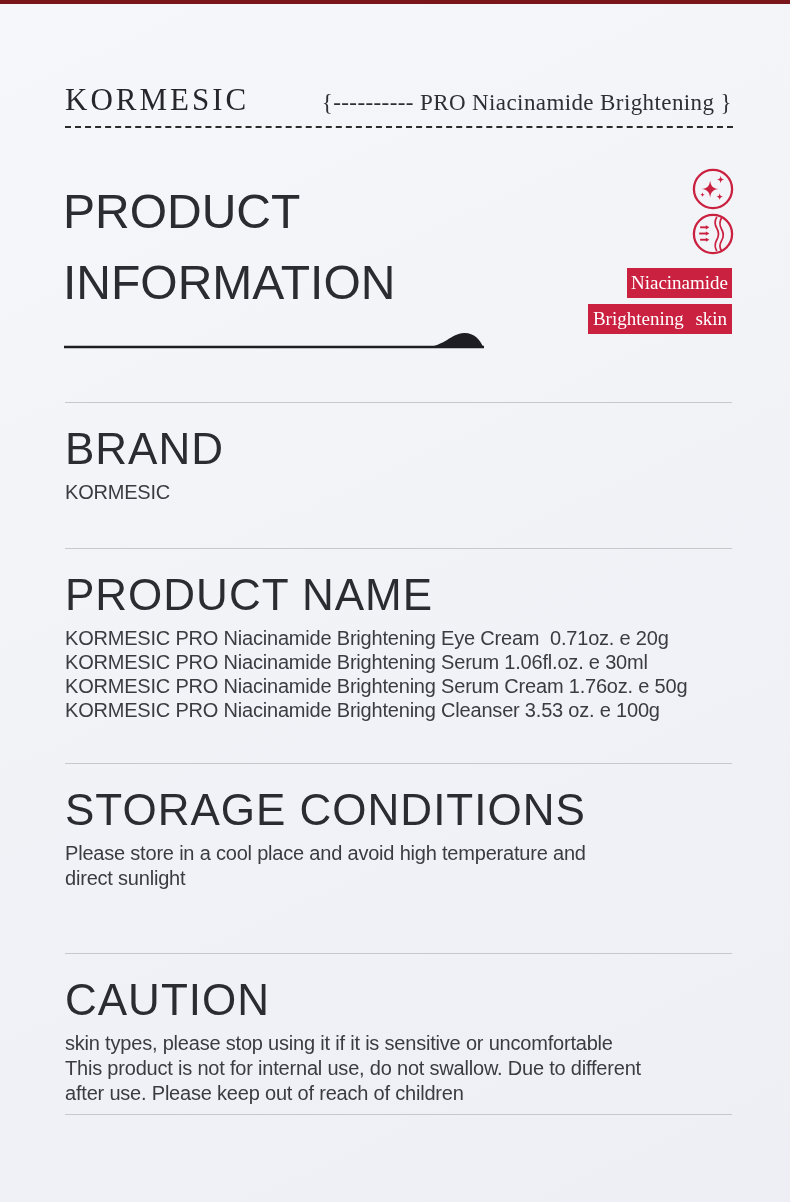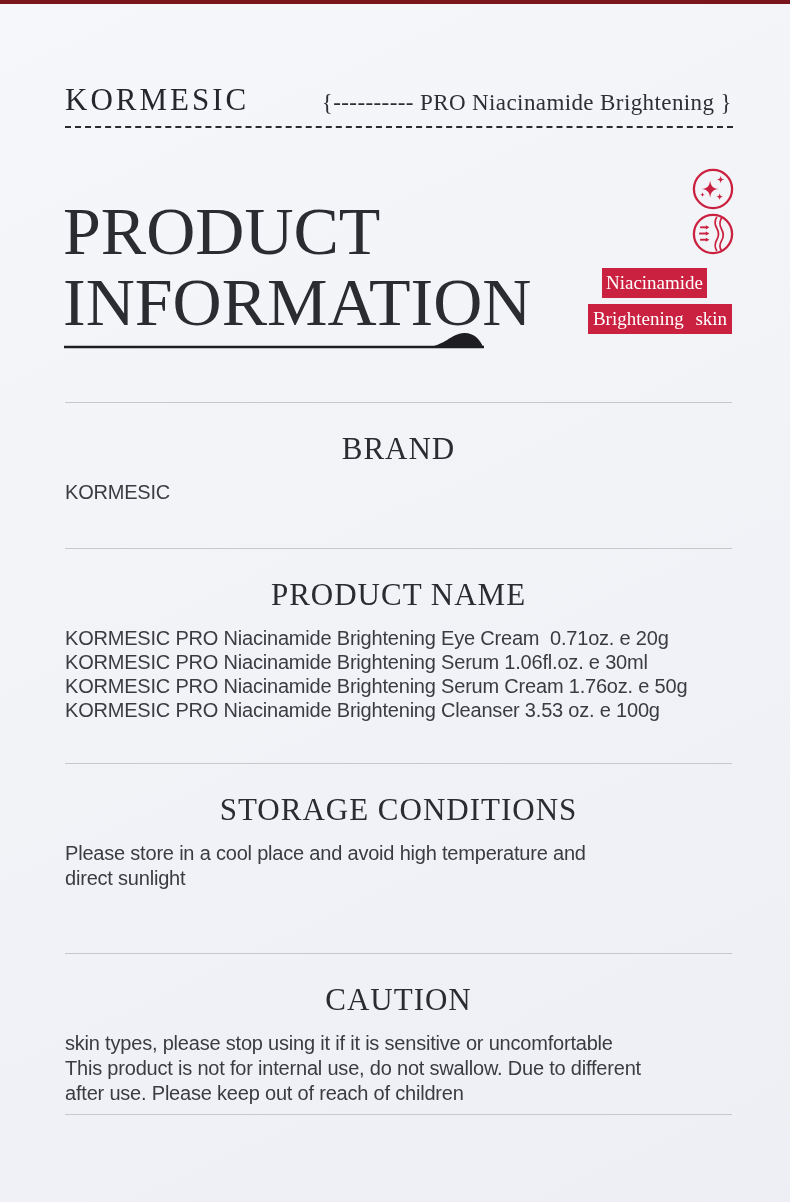--- a/index.html
+++ b/index.html
@@ -12,47 +12,47 @@
 
   .top-bar { position:absolute; top:0; left:0; width:790px; height:4px; background:#7a151b; }
 
   .header { position:absolute; top:82px; left:65px; width:667px;
             display:flex; justify-content:space-between; align-items:baseline; }
   .logo { font-family:"Liberation Serif", serif; font-size:31px; letter-spacing:3px; color:#26262c; }
   .tagline { font-family:"Liberation Serif", serif; font-size:23px; letter-spacing:0.4px; color:#2e2e35; }
   .header-rule { position:absolute; top:126px; left:65px; width:668px; height:0;
                  border-top:2px dashed #2b2b2b; }
 
-  .hero-title { position:absolute; top:150px; left:63px;
-                font-family:Liberation Serif, serif; font-size:68px; line-height:71px;
+  .hero-title { position:absolute; top:144px; left:63px;
+                font-family:Liberation Sans, sans-serif; font-size:48px; line-height:71px;
                 color:#2b2b32; font-weight:400; }
   .hero-title span { display:block; }
 
   .swoosh { position:absolute; left:63px; top:330px; }
 
   .icon-circle { position:absolute; width:42px; height:42px; }
   .icon-sparkle { left:692px; top:168px; }
   .icon-absorb  { left:692px; top:213px; }
 
   .badge { position:absolute; height:30px; background:#cb2140;
            display:flex; align-items:center; justify-content:center;
            font-family:"Liberation Serif", serif; font-size:19px; color:#ffffff; }
-  .badge-1 { left:602px; top:268px; width:105px; }
+  .badge-1 { left:627px; top:268px; width:105px; }
   .badge-2 { left:588px; top:304px; width:144px; word-spacing:7px;align-items:center; }
 
   .section { position:absolute; left:65px; width:667px; border-top:1px solid #c6c8cc; }
   #sec-brand   { top:402px; }
   #sec-name    { top:548px; }
   #sec-storage { top:763px; }
   #sec-caution { top:953px; }
   #sec-end     { top:1114px; height:0; }
 
-  .section h2 { margin:24px 0 0 0; font-family:Liberation Serif, serif;
-                font-size:31px; line-height:44px; font-weight:400;
-                letter-spacing:1px; color:#2b2b32;text-align:center; }
+  .section h2 { margin:24px 0 0 0; font-family:Liberation Sans, sans-serif;
+                font-size:44px; line-height:44px; font-weight:400;
+                letter-spacing:1px; color:#2b2b32; }
   .section .body { margin-top:9px; }
   .body-line { font-size:20px; line-height:24px; color:#3b3b41;
                letter-spacing:-0.2px; white-space:pre; }
   #sec-storage .body-line, #sec-caution .body-line { line-height:25px; }
 </style>
 </head>
 <body>
 
 <div class="page">
 

